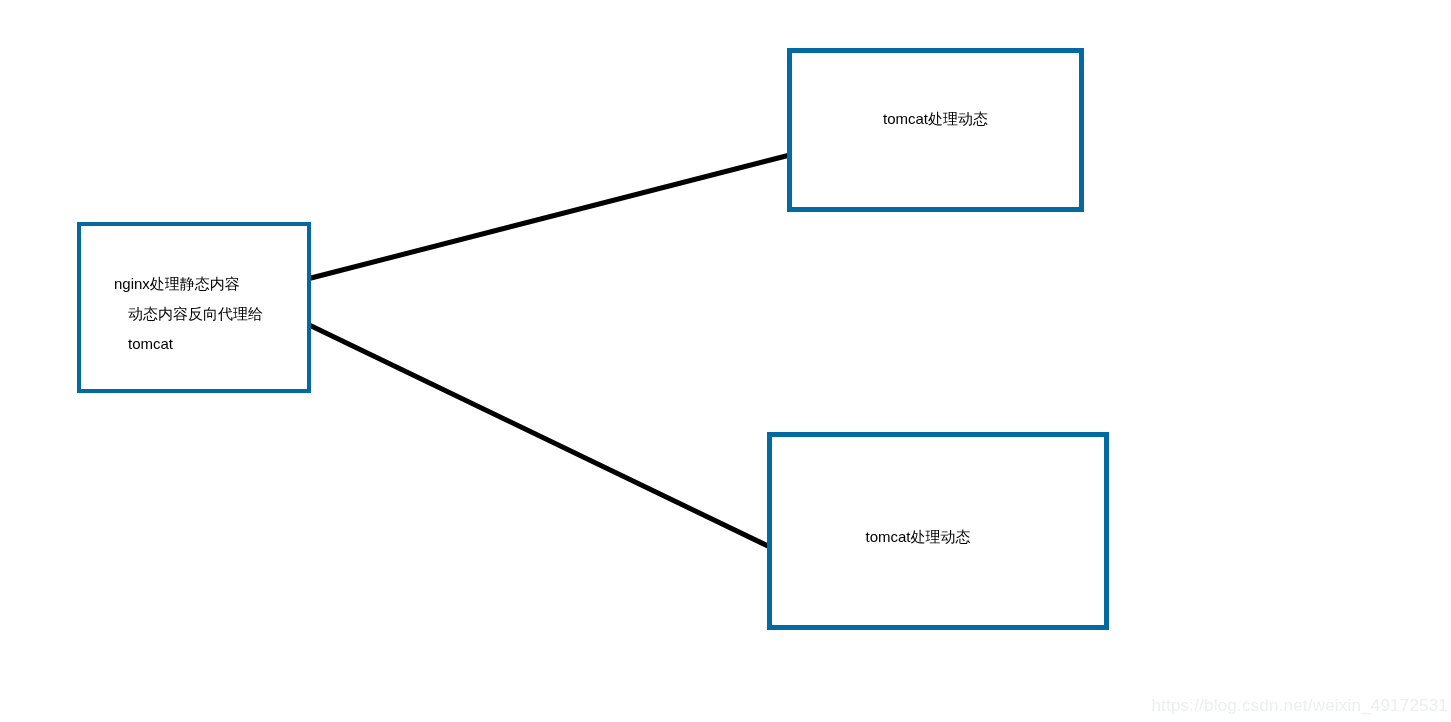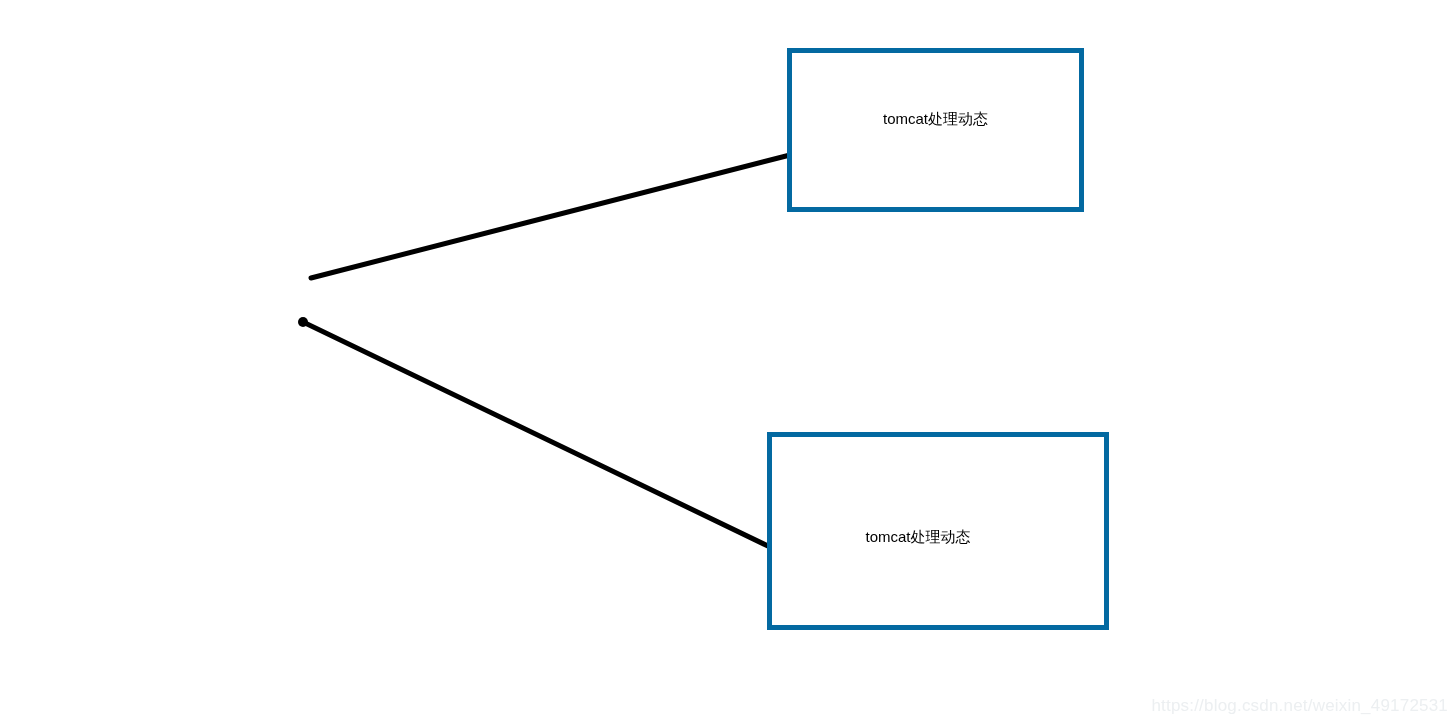--- a/index.html
+++ b/index.html
@@ -99,20 +99,27 @@
 <body>
 
 <div id="canvas">
 
   <svg id="connectors" viewBox="0 0 1451 722" width="1451" height="722" xmlns="http://www.w3.org/2000/svg">
     <line x1="311" y1="278" x2="790" y2="155" stroke="#000000" stroke-width="5" stroke-linecap="round"></line>
     <line x1="303" y1="322" x2="770" y2="547" stroke="#000000" stroke-width="5" stroke-linecap="round"></line>
     <circle cx="303" cy="322" r="5" fill="#000000"></circle>
   </svg>
 
+  <div class="node node-multiline" id="node-nginx">
+    <div class="lines">
+      <span class="node-label">nginx处理静态内容</span>
+      <span class="node-label indent">动态内容反向代理给</span>
+      <span class="node-label indent">tomcat</span>
+    </div>
+  </div>
 
   <div class="node" id="node-tomcat-top">
     <span class="node-label">tomcat处理动态</span>
   </div>
 
   <div class="node" id="node-tomcat-bottom">
     <span class="node-label">tomcat处理动态</span>
   </div>
 
   <div id="watermark">https://blog.csdn.net/weixin_49172531</div>

